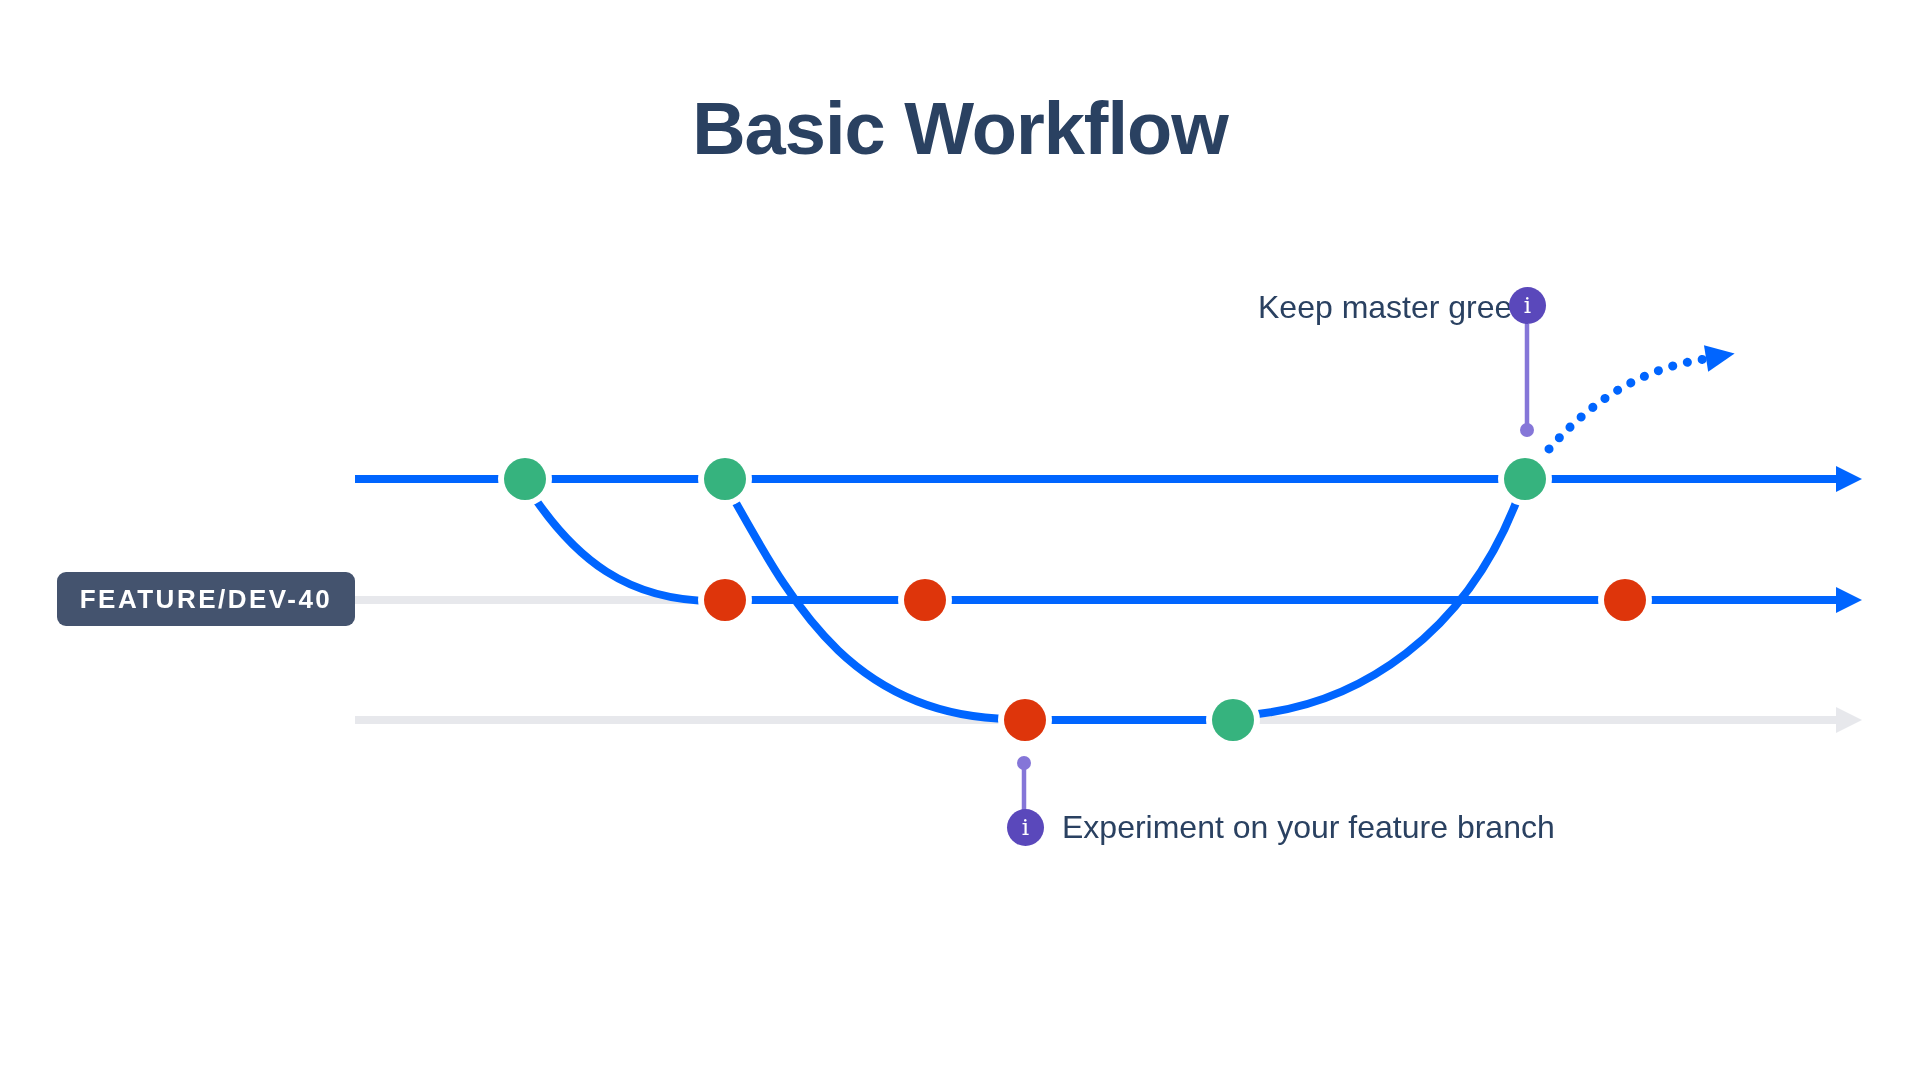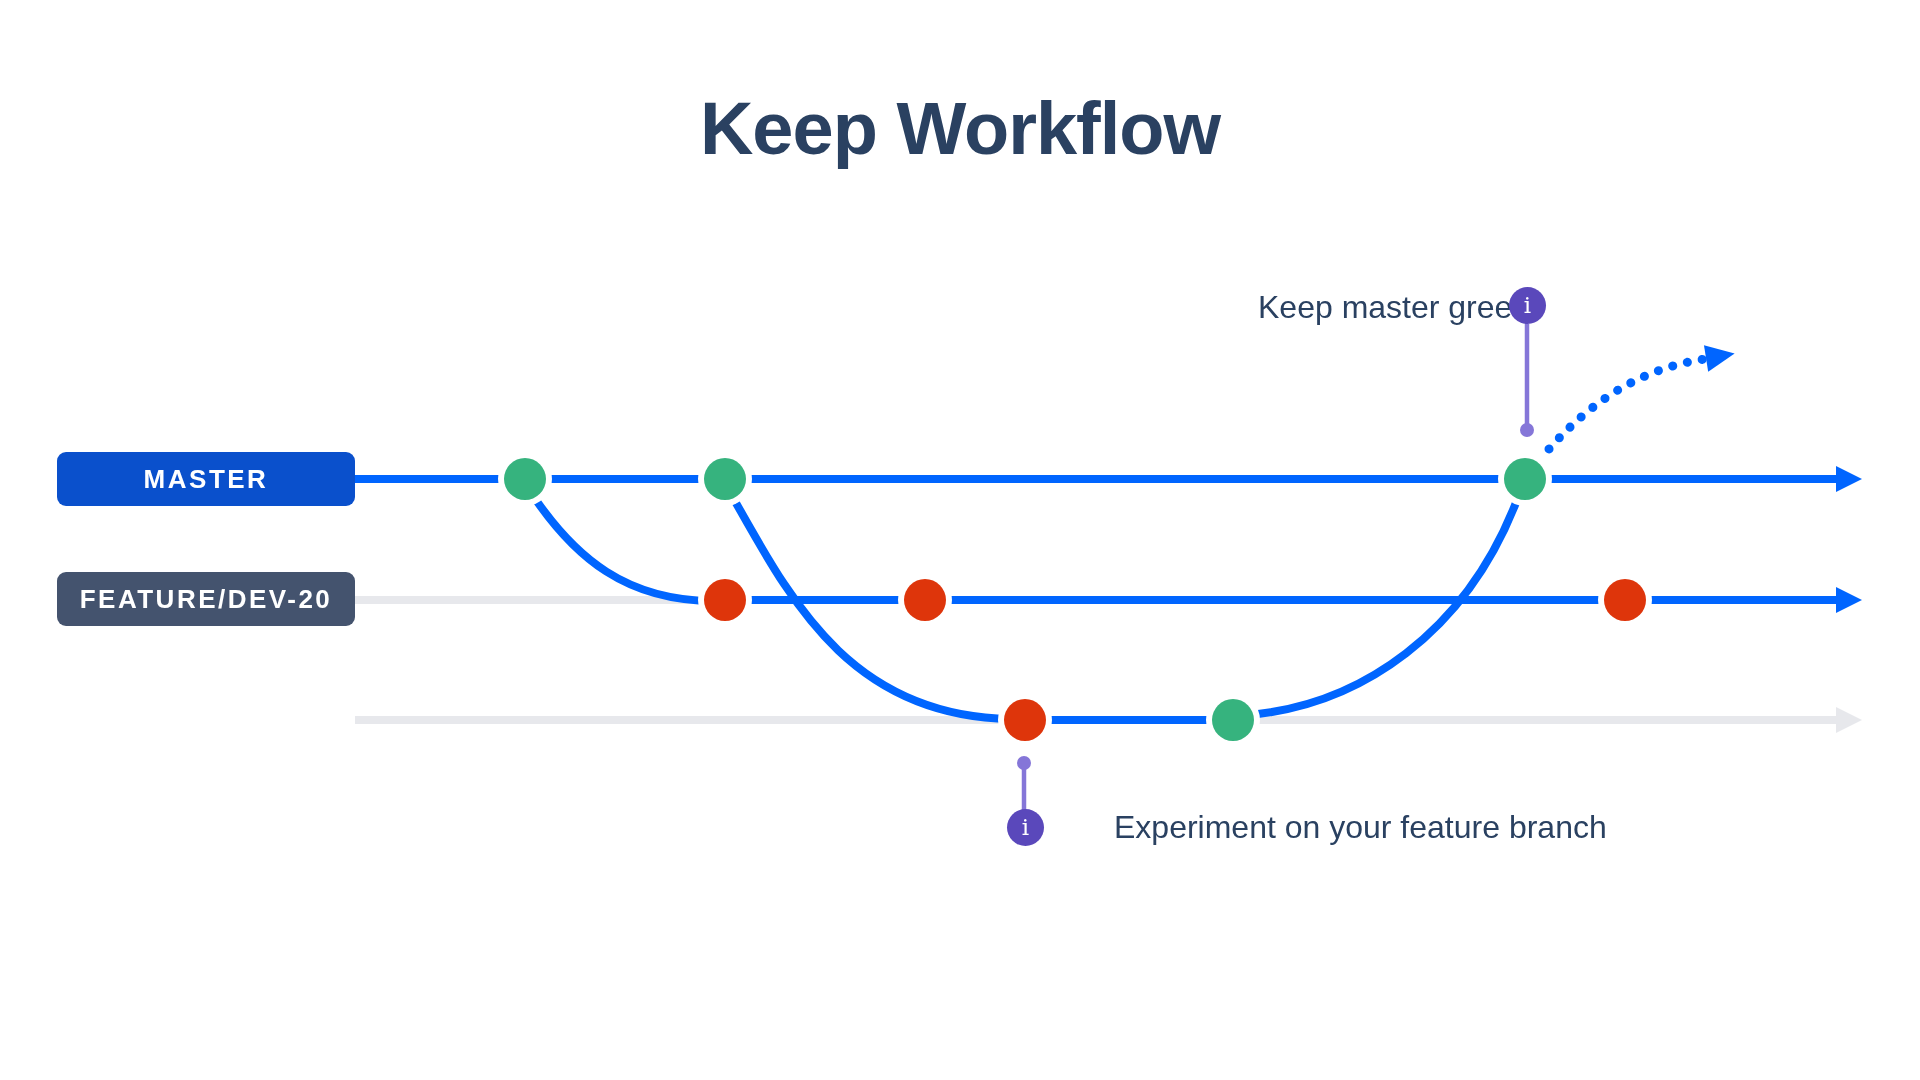--- a/index.html
+++ b/index.html
@@ -29,21 +29,21 @@
     color:#ffffff;font-size:26px;font-weight:700;letter-spacing:2.5px;
   }
   .pill.master{top:452px;background:var(--box_blue);}
   .pill.dev30{top:572px;background:var(--slate);}
   .pill.dev45{top:692px;background:var(--slate);}
   .annotation-text{
     position:absolute;white-space:nowrap;color:var(--navy);
     font-size:32px;font-weight:400;line-height:38px;
   }
   .annotation-text.keep{top:288px;left:1258px;}
-  .annotation-text.experiment{top:808px;left:1114px;}
+  .annotation-text.experiment{top:808px;left:1062px;}
   .info-icon{
     position:absolute;width:37px;height:37px;border-radius:50%;
     background:var(--purple);color:#fff;display:flex;align-items:center;justify-content:center;
     font-family:"DejaVu Serif", serif;font-size:23px;font-weight:400;line-height:1;
   }
   .info-icon.top{left:1509px;top:287px;}
   .info-icon.bottom{left:1007px;top:809px;}
 </style>
 </head>
 <body>
@@ -98,27 +98,24 @@
       </g>
 
     <g>
       <line x1="1527" y1="324" x2="1527" y2="428" style="stroke:var(--purple_light);stroke-width:4.5"></line>
       <circle cx="1527" cy="430" r="7" style="fill:var(--purple_light)"></circle>
       <circle cx="1024" cy="763" r="7" style="fill:var(--purple_light)"></circle>
       <line x1="1024" y1="763" x2="1024" y2="812" style="stroke:var(--purple_light);stroke-width:4.5"></line>
     </g>
   </svg>
 
-  <div class="page-title">Keep Workflow</div>
+  <div class="page-title">Basic Workflow</div>
 
-  <div class="pill master">
-    <span>MASTER</span>
-  </div>
   <div class="pill dev30">
-    <span>FEATURE/DEV-20</span>
+    <span>FEATURE/DEV-40</span>
   </div>
 
   <div class="annotation-text keep">Keep master green</div>
   <div class="info-icon top">
     <span>i</span>
   </div>
 
   <div class="info-icon bottom">
     <span>i</span>
   </div>

